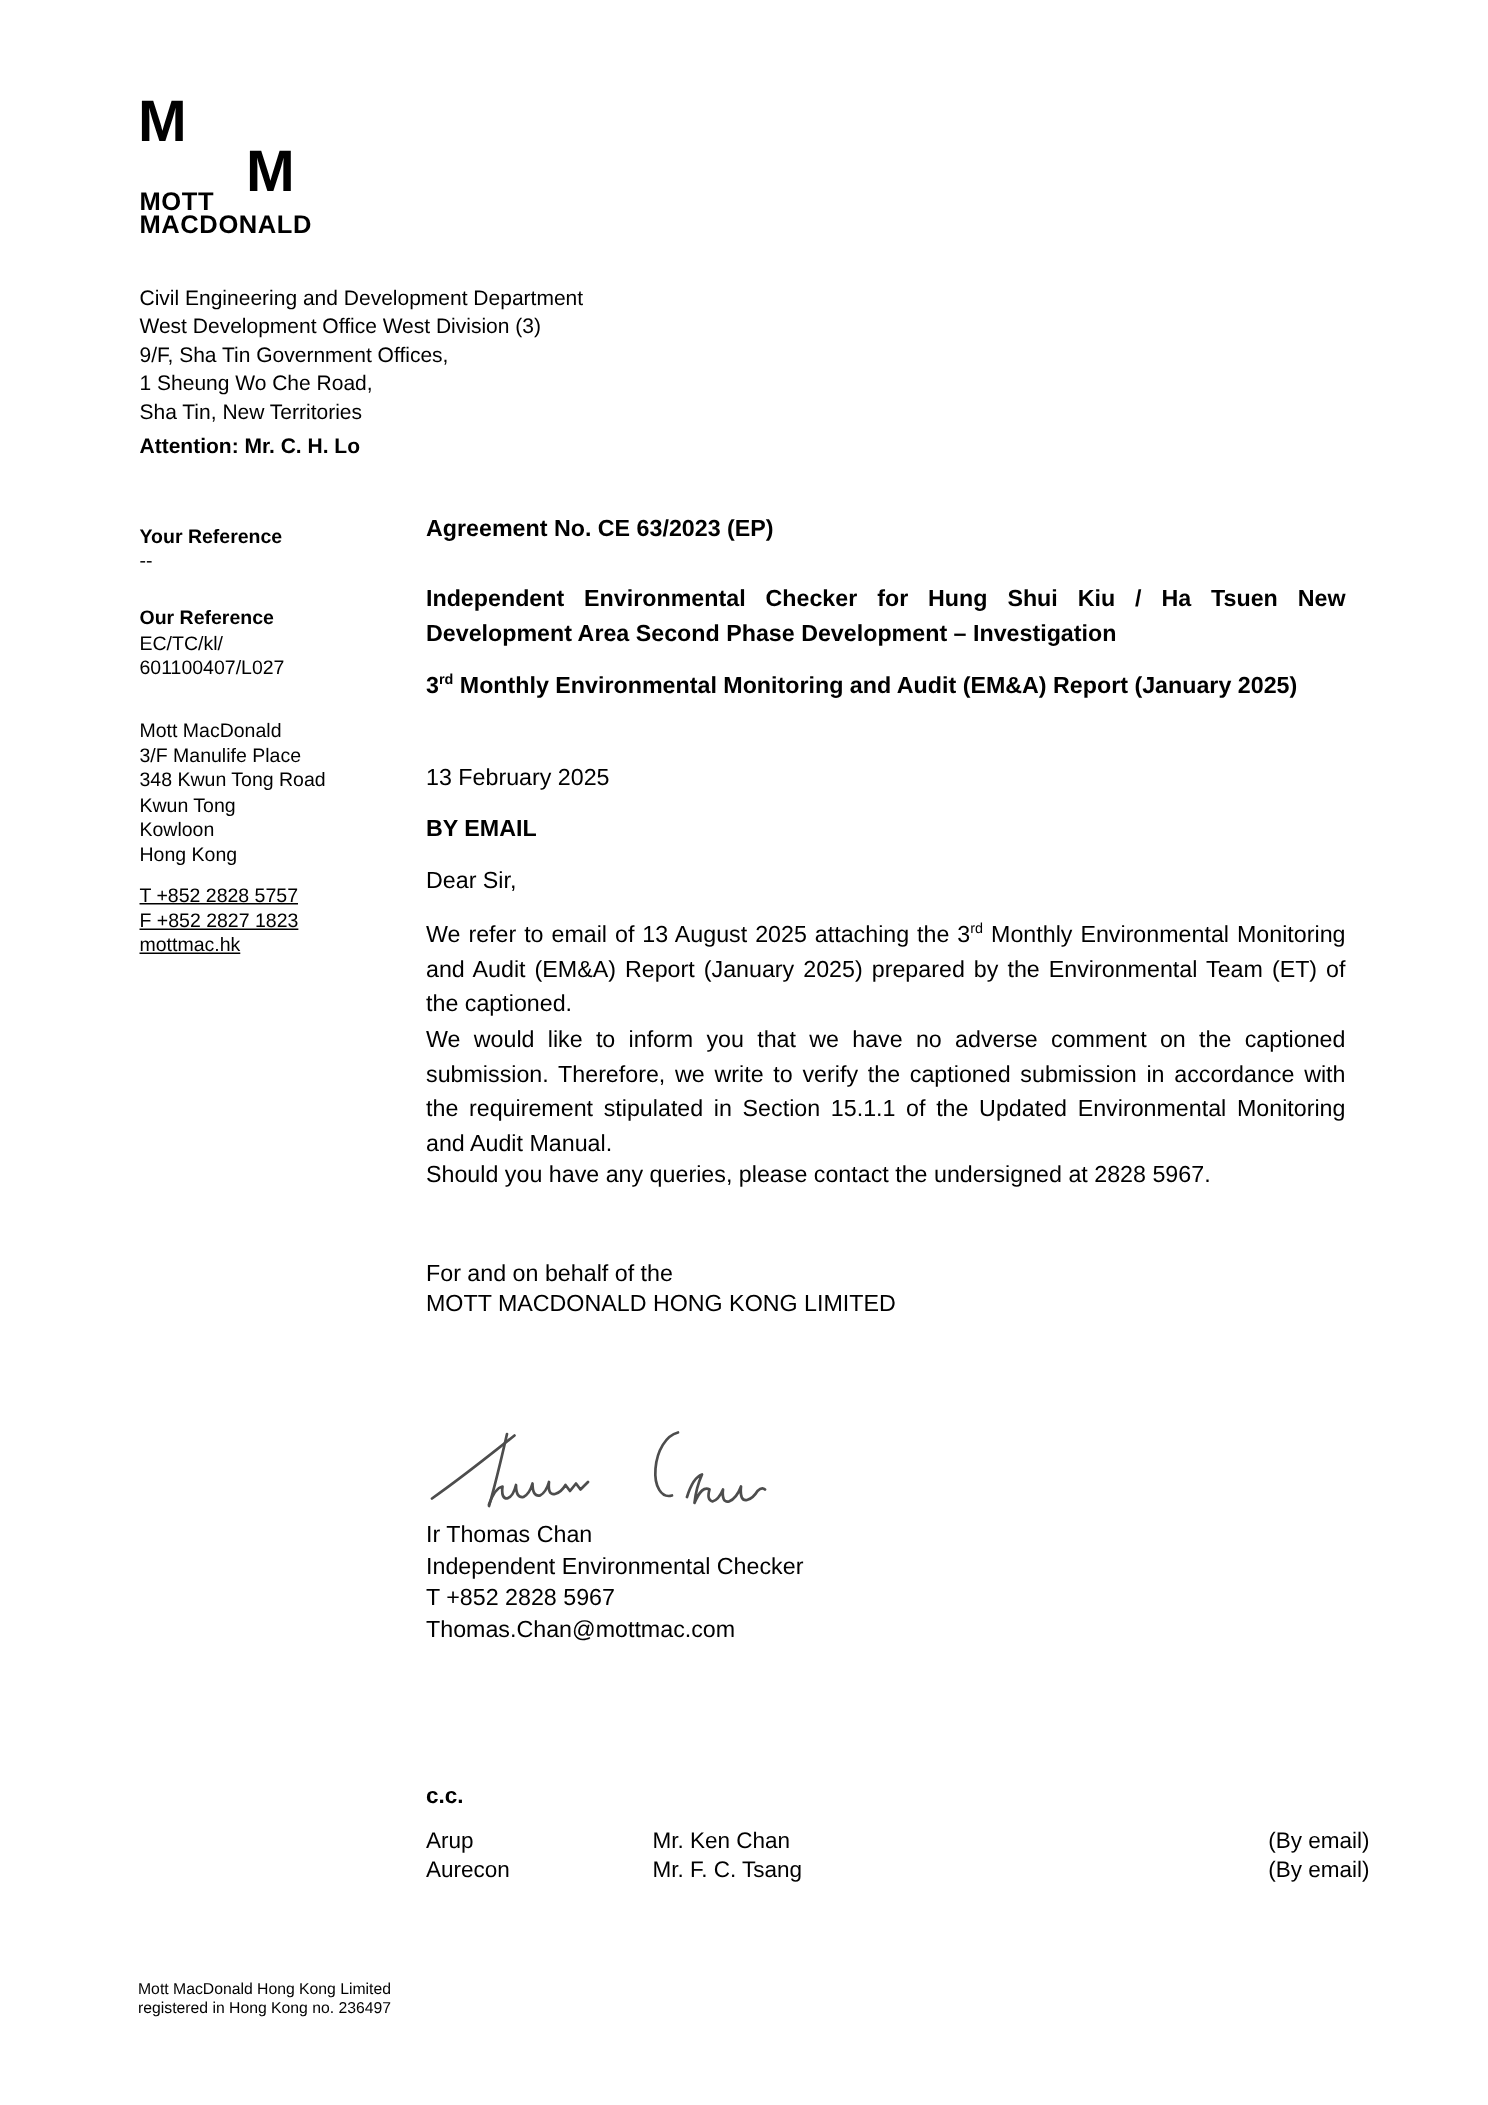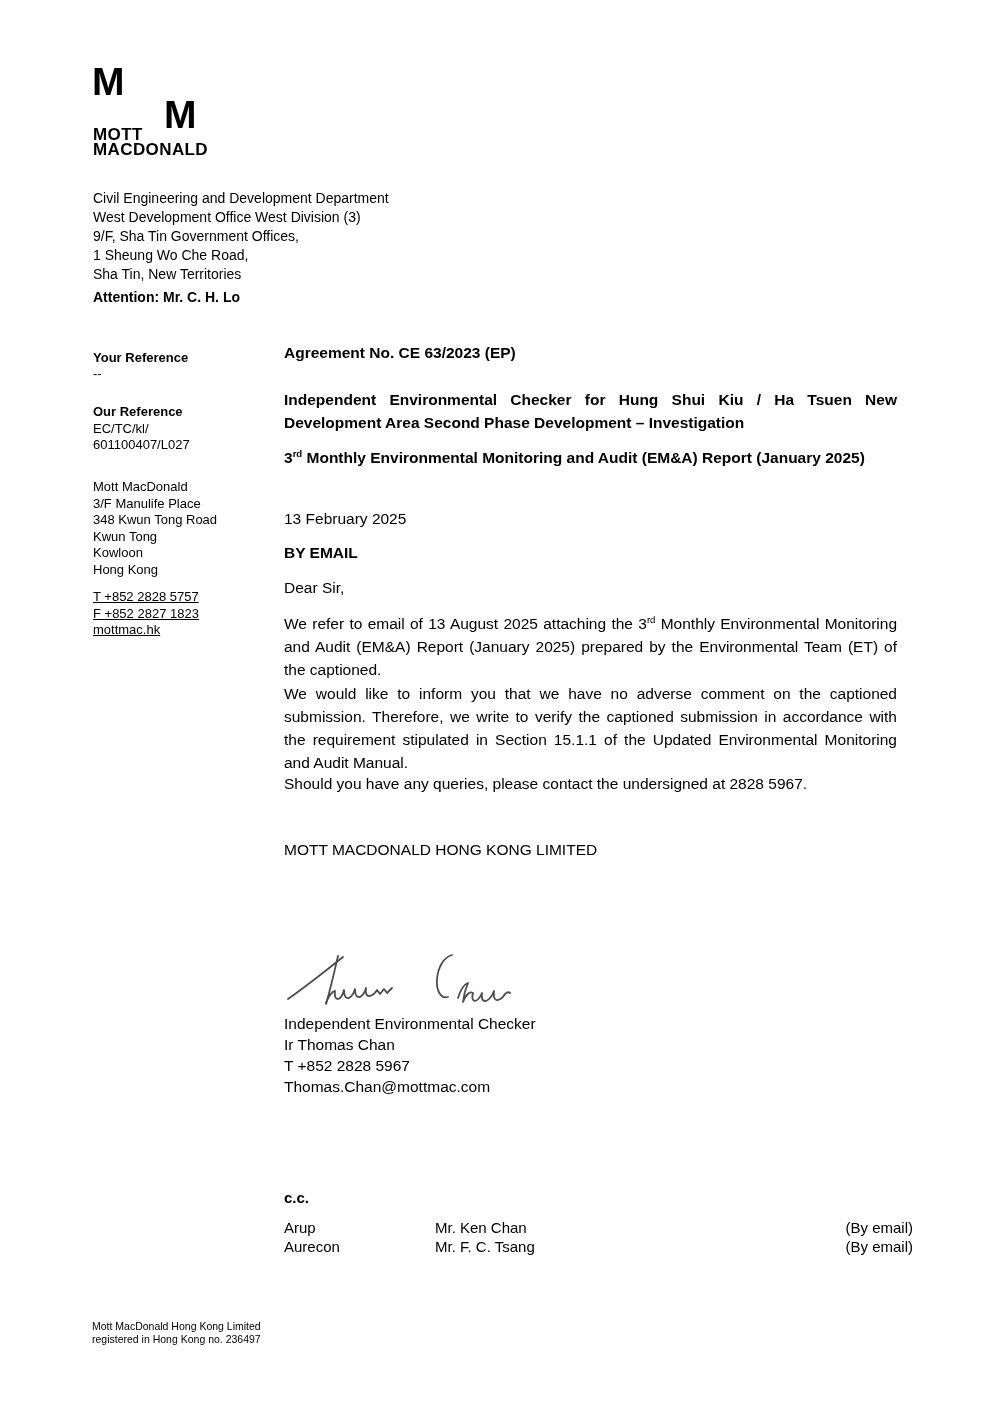--- a/index.html
+++ b/index.html
@@ -99,36 +99,37 @@
 
     <p class="abs main-col body-text" style="top:576px;">Dear Sir,</p>
 
     <p class="abs main-col body-text justify" style="top:612px;"><span>We refer to email of 13 August 2025 attaching the 3</span><sup>rd</sup><span> Monthly Environmental Monitoring and Audit (EM&amp;A) Report (January 2025) prepared by the Environmental Team (ET) of the captioned.</span></p>
 
     <p class="abs main-col body-text justify" style="top:682px;">We would like to inform you that we have no adverse comment on the captioned submission. Therefore, we write to verify the captioned submission in accordance with the requirement stipulated in Section 15.1.1 of the Updated Environmental Monitoring and Audit Manual.</p>
 
     <p class="abs main-col body-text" style="top:772px;">Should you have any queries, please contact the undersigned at 2828 5967.</p>
 
     <div class="abs main-col" style="top:840px; font-size:15.5px; line-height:20px;">
+      <div>For and on behalf of the</div>
       <div>MOTT MACDONALD HONG KONG LIMITED</div>
     </div>
 
     <svg class="abs" style="left:286px; top:943px;" width="230" height="70" viewBox="0 0 230 70">
       <g fill="none" stroke="#4d4d4d" stroke-width="1.8" stroke-linecap="round" stroke-linejoin="round">
         <path d="M2,56 Q22,42 57,14"></path>
         <path d="M52,13 C49,26 45,44 40,61"></path>
         <path d="M40,60 q4,-11 9,-12 q-1,8 3,8 q4,-1 6,-9 q0,9 5,8 q4,-2 6,-9 q0,9 5,8 q4,-2 6,-9 q-1,9 4,8 q4,-1 7,-6 l3,4 l4,-5 l3,4 l5,-5"></path>
         <path d="M166,12 C158,14 152,24 151,36 C150,48 155,56 162,54"></path>
         <path d="M172,55 q4,-13 10,-15 q-4,9 -5,19 q5,-12 10,-9 q-2,7 2,8 q4,-1 7,-8 q-1,9 4,8 q5,-2 8,-10 q-1,10 4,9 q4,-1 7,-6 q3,-3 5,-1"></path>
       </g>
     </svg>
 
     <div class="abs main-col" style="top:1013px; font-size:15.5px; line-height:21px;">
+      <div>Ir Thomas Chan</div>
       <div>Independent Environmental Checker</div>
-      <div>Ir Thomas Chan</div>
       <div>T +852 2828 5967</div>
       <div>Thomas.Chan@mottmac.com</div>
     </div>
 
     <div class="abs bold" style="left:284px; top:1188px; font-size:15px; line-height:19px;">c.c.</div>
 
     <div class="abs cc-table">
       <div class="cc-row">
         <span class="cc-org">Arup</span>
         <span class="cc-name">Mr. Ken Chan</span>

